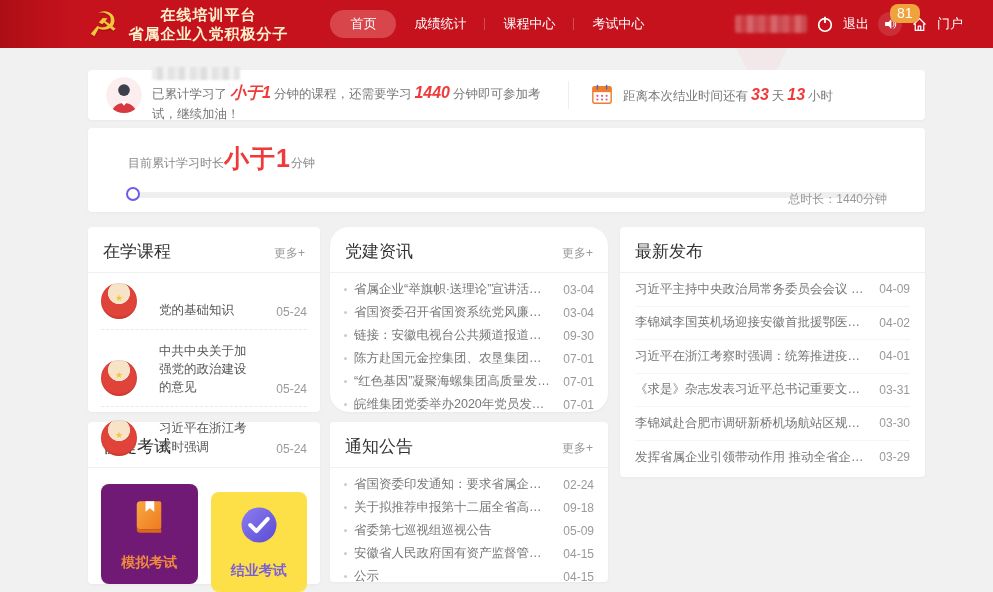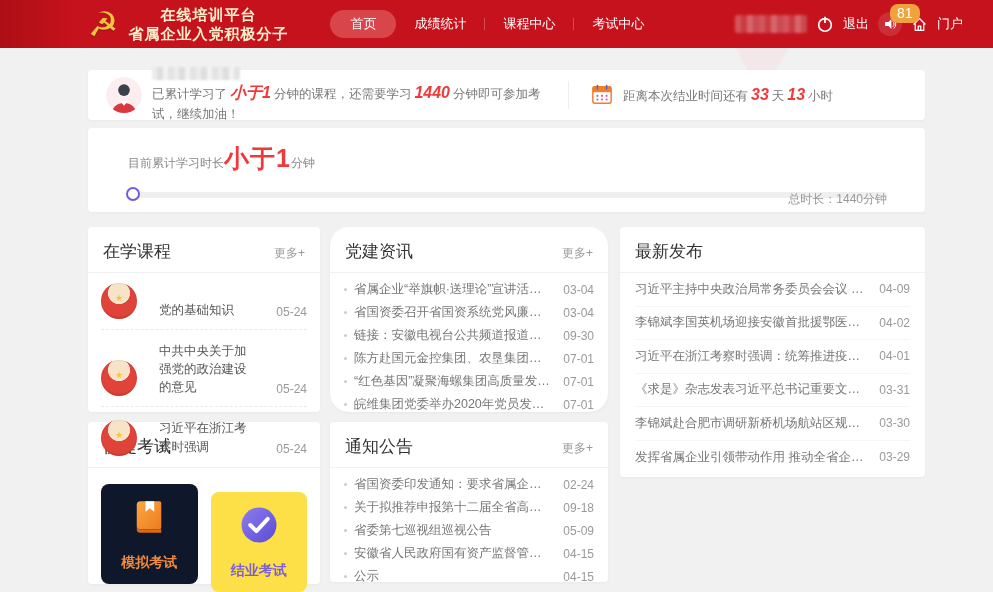--- a/index.html
+++ b/index.html
@@ -94,21 +94,21 @@
 
   
   .latest-list { padding:0 15px; }
   .latest-row { display:flex; align-items:center; height:33.5px; border-bottom:1px solid #f5f5f5; cursor:pointer; }
   .latest-row:last-child { border-bottom:none; }
 
   
   .exam-body { display:flex; gap:13px; padding:16px 13px; }
   .exam-tile { width:100px; height:100px; border-radius:8px; display:flex; flex-direction:column;
     align-items:center; justify-content:center; gap:12px; cursor:pointer; }
-  .exam-tile.orange { background:#0f172a; }
+  .exam-tile.orange { background:#701a75; }
   .exam-tile.purple { background:#fde047;margin-top:8px; }
   .exam-label { font-size:14px; font-weight:bold; }
   .exam-tile.orange .exam-label { color:#f08a3c; }
   .exam-tile.purple .exam-label { color:#7a5fd8; }
 </style>
 </head>
 <body>
 
 <div class="header">
   <span class="emblem">☭</span>

